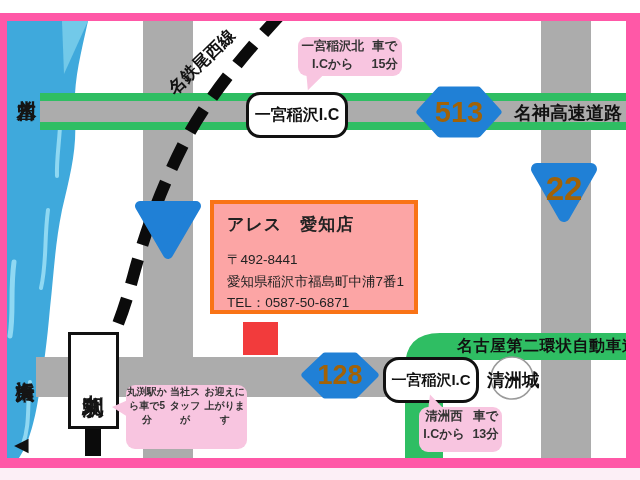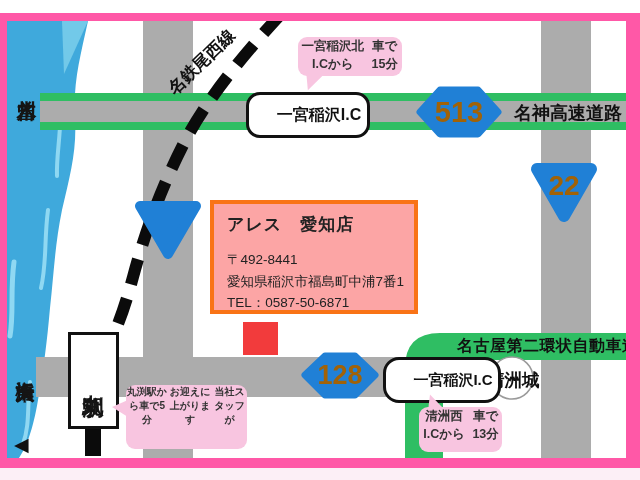--- a/index.html
+++ b/index.html
@@ -12,21 +12,21 @@
   .frame-left{left:0;top:13px;width:7px;height:455px;background:#FF58A7;}
   .frame-right{left:626px;top:13px;width:14px;height:455px;background:#FF58A7;}
   .outer-top{left:0;top:0;width:640px;height:13px;background:#ffffff;}
   .outer-bottom{left:0;top:468px;width:640px;height:12px;background:#FCEFF6;}
   
   .vtext{writing-mode:vertical-rl;text-orientation:upright;font-weight:bold;color:#151515;line-height:1;}
   .roadlabel{font-weight:bold;color:#111;white-space:nowrap;}
   .badge-num{color:#a16207;font-weight:bold;text-align:center;line-height:1;}
   
   .ic-box{background:#fff;border:3px solid #111;border-radius:14px;display:flex;
-          align-items:center;justify-content:center;font-weight:bold;color:#111;white-space:nowrap;padding-left:22px;}
+          align-items:center;justify-content:center;font-weight:bold;color:#111;white-space:nowrap;}
   .station-box{background:#fff;border:3px solid #111;display:flex;align-items:center;justify-content:center;}
   .info-box{background:#fca5a5;border:4px solid #f97316;box-sizing:border-box;color:#222;}
   .info-title{font-size:17px;font-weight:bold;margin:9px 0 0 13px;letter-spacing:1px;}
   .info-line{font-size:13.5px;margin-left:13px;line-height:1.6;}
   .red-square{background:#F23B3C;}
   
   .bubble{background:#F8C5E0;border-radius:9px;color:#333;font-weight:bold;text-align:center;
           display:flex;justify-content:center;line-height:1.45;}
   .tail{width:0;height:0;}
 </style>
@@ -62,21 +62,21 @@
     <line x1="93" y1="420" x2="93" y2="456" stroke="#0B0B0B" stroke-width="16"></line>
 
     <polygon points="140,206 196,206 168,254" fill="#2080D6" stroke="#2080D6" stroke-width="10" stroke-linejoin="round"></polygon>
     <polygon points="537,169 591,169 564,216" fill="#2080D6" stroke="#2080D6" stroke-width="12" stroke-linejoin="round"></polygon>
     <polygon points="420,112 440,90 478,90 498,112 478,134 440,134" fill="#2080D6" stroke="#2080D6" stroke-width="7" stroke-linejoin="round"></polygon>
     <polygon points="305,375 325,356 355,356 375,375 355,395 325,395" fill="#2080D6" stroke="#2080D6" stroke-width="7" stroke-linejoin="round"></polygon>
 
     <circle cx="512" cy="378" r="21" fill="#ffffff" stroke="#9a9a9a" stroke-width="1.5"></circle>
   </svg>
 
-  <div class="abs badge-num" style="left:534px;top:172px;width:60px;font-size:28px;">22</div>
+  <div class="abs badge-num" style="left:534px;top:172px;width:60px;font-size:33px;">22</div>
   <div class="abs badge-num" style="left:417px;top:98px;width:84px;font-size:29px;">513</div>
   <div class="abs badge-num" style="left:303px;top:362px;width:74px;font-size:27px;">128</div>
 
   <div class="abs vtext" style="left:17px;top:85px;font-size:20px;">木曾川</div>
   <div class="abs vtext" style="left:16px;top:367px;font-size:19px;">東海大橋</div>
   <div class="abs" style="left:14px;top:433px;font-size:19px;color:#111;">◀</div>
   <div class="abs roadlabel" style="left:158px;top:48px;width:92px;font-size:17px;transform:rotate(-44deg);">名鉄尾西線</div>
   <div class="abs roadlabel" style="left:514px;top:101px;font-size:18px;text-align:right;">名神高速道路</div>
   <div class="abs roadlabel" style="left:457px;top:336px;font-size:16px;letter-spacing:0.5px;">名古屋第二環状自動車道</div>
   <div class="abs roadlabel" style="left:487px;top:368px;font-size:17.5px;">清洲城</div>
@@ -108,22 +108,22 @@
   <div class="abs tail" style="left:305px;top:74px;border-top:17px solid #F8C5E0;border-left:4px solid transparent;border-right:13px solid transparent;transform:rotate(8deg);"></div>
 
   <div class="abs bubble" style="left:419px;top:407px;width:83px;height:45px;font-size:12.5px;">
     <div>清洲西I.Cから</div>
     <div>車で13分</div>
   </div>
   <div class="abs tail" style="left:427px;top:394px;border-bottom:15px solid #F8C5E0;border-left:4px solid transparent;border-right:11px solid transparent;transform:rotate(-8deg);"></div>
 
   <div class="abs bubble" style="left:126px;top:385px;width:121px;height:64px;font-size:10px;line-height:1.4;">
     <div>丸渕駅から車で5分</div>
+    <div>当社スタッフが</div>
     <div>お迎えに上がります</div>
-    <div>当社スタッフが</div>
   </div>
   <div class="abs tail" style="left:112px;top:400px;border-right:16px solid #F8C5E0;border-top:7px solid transparent;border-bottom:10px solid transparent;"></div>
 
   <div class="abs outer-top"></div>
   <div class="abs frame-top"></div>
   <div class="abs frame-left"></div>
   <div class="abs frame-right"></div>
   <div class="abs frame-bottom"></div>
   <div class="abs outer-bottom"></div>
 

